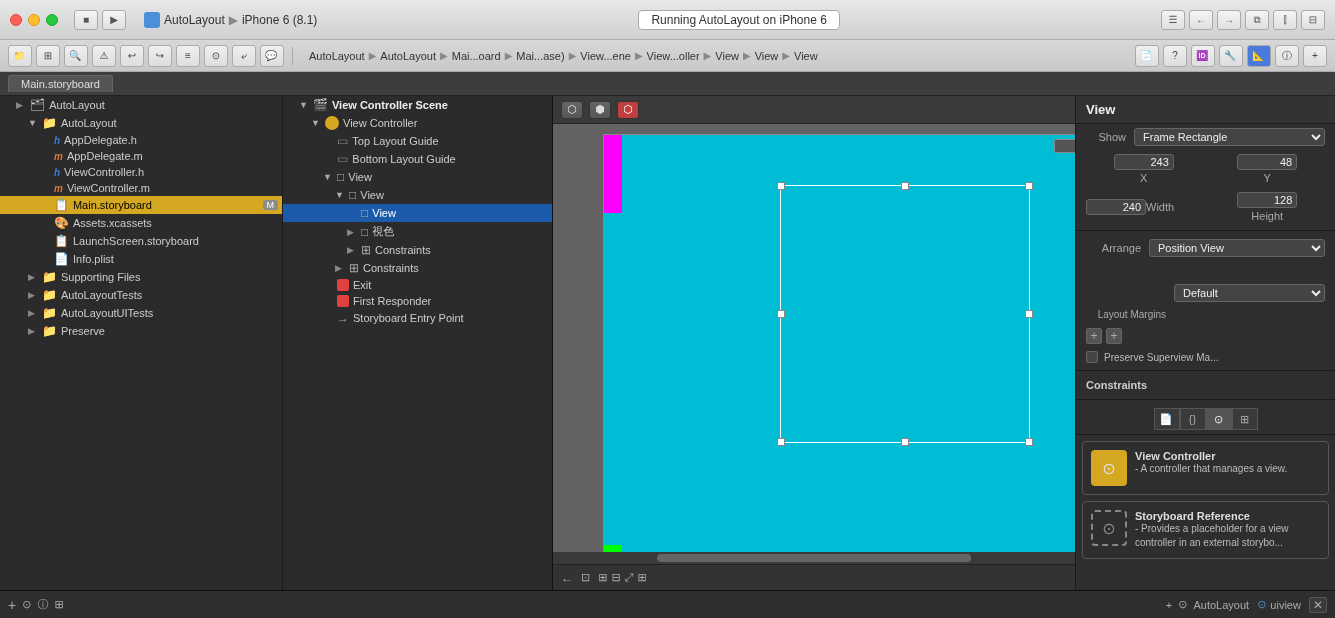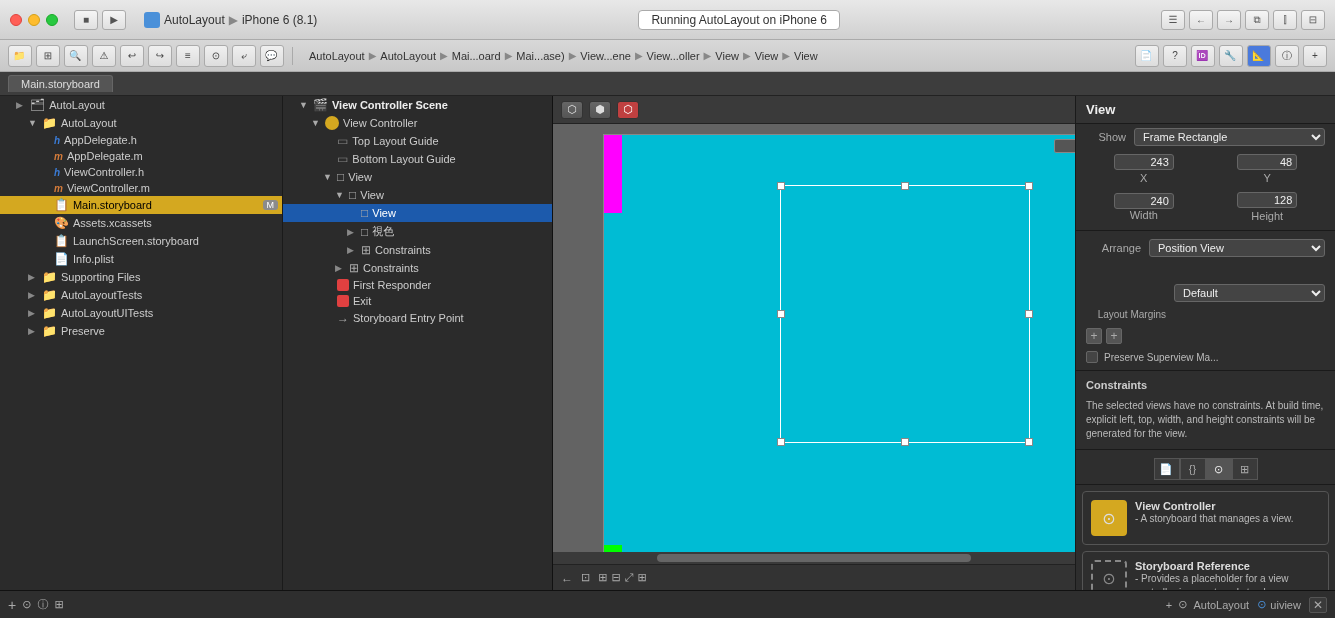--- a/index.html
+++ b/index.html
@@ -303,27 +303,27 @@
 
     <div class="nav-item nav-indent-4">
       <span class="nav-arrow">▶</span>
       <span class="file-icon" style="color:#aaa">⊞</span>
       <span>Constraints</span>
     </div>
 
     <div class="nav-item nav-indent-3">
       <span class="nav-arrow" style="opacity:0">▶</span>
       <span style="width:12px;height:12px;background:#e04040;border-radius:2px;display:inline-block;flex-shrink:0;"></span>
+      <span>Exit</span>
+    </div>
+
+    <div class="nav-item nav-indent-3">
+      <span class="nav-arrow" style="opacity:0">▶</span>
+      <span style="width:12px;height:12px;background:#e04040;border-radius:2px;display:inline-block;flex-shrink:0;"></span>
       <span>First Responder</span>
-    </div>
-
-    <div class="nav-item nav-indent-3">
-      <span class="nav-arrow" style="opacity:0">▶</span>
-      <span style="width:12px;height:12px;background:#e04040;border-radius:2px;display:inline-block;flex-shrink:0;"></span>
-      <span>Exit</span>
     </div>
 
     <div class="nav-item nav-indent-3">
       <span class="nav-arrow" style="opacity:0">▶</span>
       <span style="color:#aaa;font-size:12px;">→</span>
       <span>Storyboard Entry Point</span>
     </div>
   </div>
 
   <div class="canvas-area">
@@ -389,21 +389,21 @@
         <input class="inspector-input" style="width: 60px;" value="243">
         <span class="inspector-label">X</span>
       </div>
       <div style="display:flex;flex-direction:column;align-items:center;gap:2px;flex:1;">
         <input class="inspector-input" style="width: 60px;" value="48">
         <span class="inspector-label">Y</span>
       </div>
     </div>
 
     <div class="inspector-row">
-      <div style="display:flex;flex-direction:column;align-items:center;gap:0;flex:1;">
+      <div style="display:flex;flex-direction:row;align-items:center;gap:0;flex:1;">
         <input class="inspector-input" style="width: 60px;" value="240">
         <span class="inspector-label">Width</span>
       </div>
       <div style="display:flex;flex-direction:column;align-items:center;gap:2px;flex:1;">
         <input class="inspector-input" style="width: 60px;" value="128">
         <span class="inspector-label">Height</span>
       </div>
     </div>
 
     <div class="inspector-divider"></div>
@@ -427,40 +427,39 @@
       <div class="plus-btn">+</div>
     </div>
     <div class="checkbox-row">
       <div class="check-box"></div>
       <span style="color:#bbb;font-size:10px;">Preserve Superview Ma...</span>
     </div>
 
     <div class="inspector-divider"></div>
 
     <div class="inspector-section">Constraints</div>
-    <div class="inspector-text">The selected views have no constraints. At build time, explicit left, top, width, and height constraints will be generated for the view.</div>
 
     <div class="inspector-divider"></div>
 
     <div class="inspector-tabs">
       <div class="inspector-tab">📄</div>
       <div class="inspector-tab">{}</div>
       <div class="inspector-tab active">⊙</div>
       <div class="inspector-tab">⊞</div>
     </div>
 
     <div class="inspector-card">
       <div class="inspector-card-icon solid" style="border-color:#d4a820;">
         <span style="font-size:16px;">⊙</span>
       </div>
       <div>
         <div class="inspector-card-title">
           <span>View Controller</span>
         </div>
-        <div class="inspector-card-text">- A storyboard that manages a view.</div>
+        <div class="inspector-card-text">- A controller that manages a view.</div>
       </div>
     </div>
 
     <div class="inspector-card">
       <div class="inspector-card-icon" style="border-color:#888;border-style:dashed;">
         <span style="font-size:16px;color:#888;">⊙</span>
       </div>
       <div>
         <div class="inspector-card-title">
           <span>Storyboard Reference</span>

